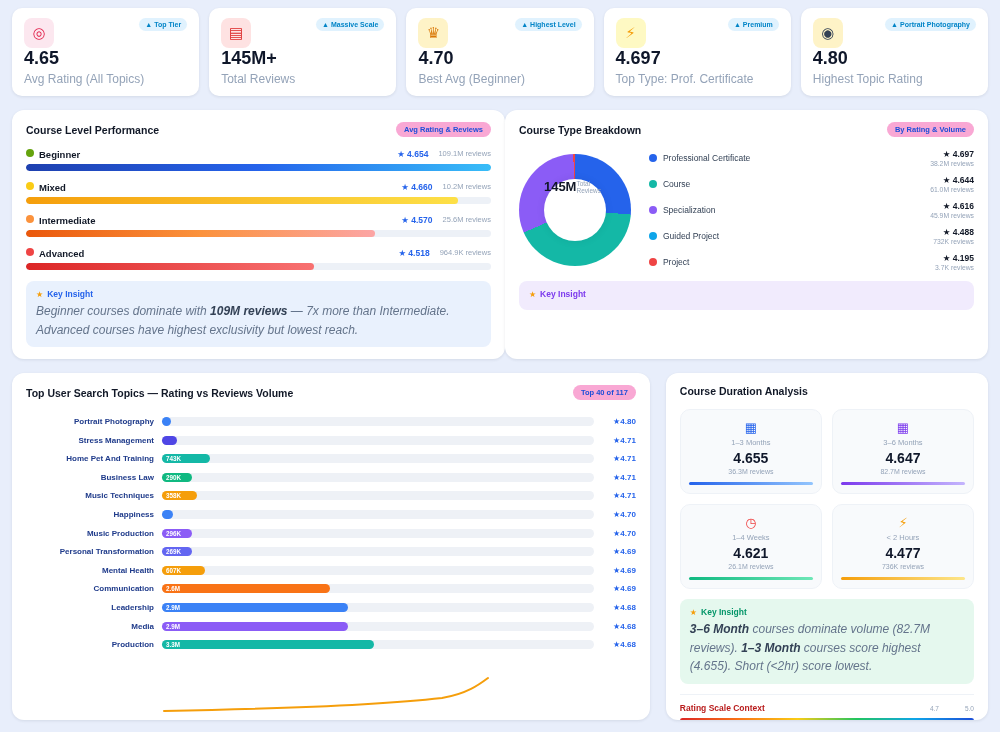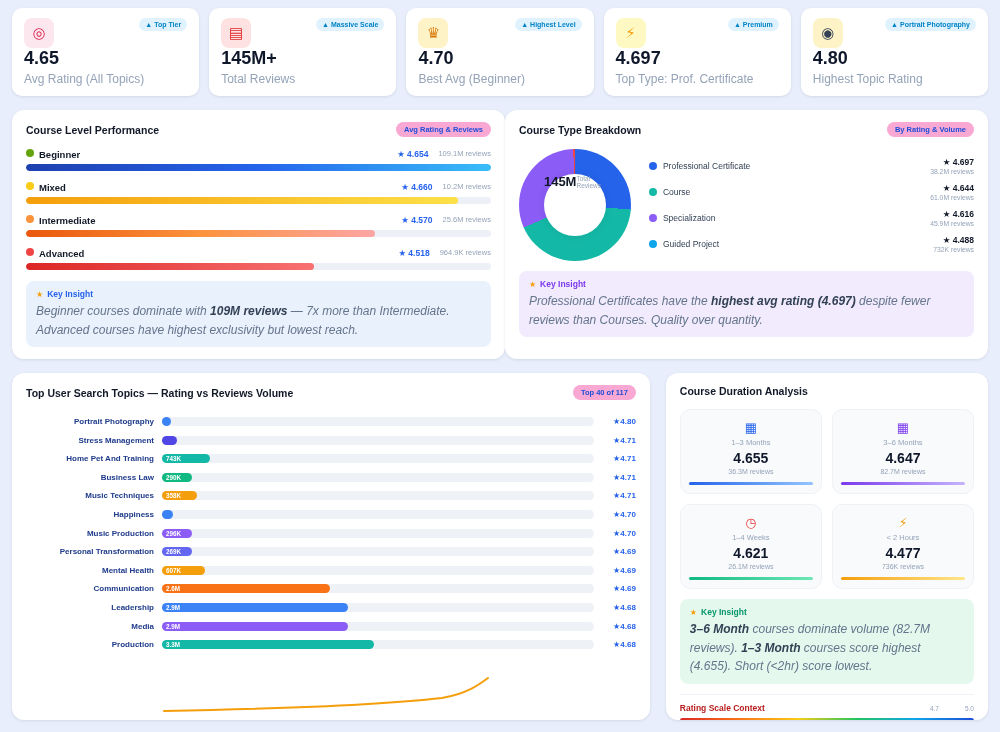--- a/index.html
+++ b/index.html
@@ -260,28 +260,35 @@
 
             <div class="legend-item">
               <span class="dot" style="background:#0ea5e9"></span>
               <span class="legend-name">Guided Project</span>
               <span class="legend-right">
                 <div class="legend-rating">★ 4.488</div>
                 <div class="legend-reviews">732K reviews</div>
               </span>
             </div>
 
+            <div class="legend-item">
+              <span class="dot" style="background:#ef4444"></span>
+              <span class="legend-name">Project</span>
+              <span class="legend-right">
+                <div class="legend-rating">★ 4.195</div>
+                <div class="legend-reviews">3.7K reviews</div>
+              </span>
+            </div>
           </div>
       </div>
       <div class="insight insight-purple">
         <div class="insight-title">
             <span class="bulb">★</span>
             <span>Key Insight</span>
           </div>
-        <div class="insight-text"><span>Professional Certificates have the </span><b>highest avg rating (4.697)</b><span> despite fewer reviews than Courses. Quality over quantity.</span></div>
       </div>
     </div>
   </div>
 
   <div class="row3">
 
     <div class="panel">
       <div class="panel-head">
         <div class="panel-title">Top User Search Topics — Rating vs Reviews Volume</div>
         <div class="pill-badge">Top 40 of 117</div>

